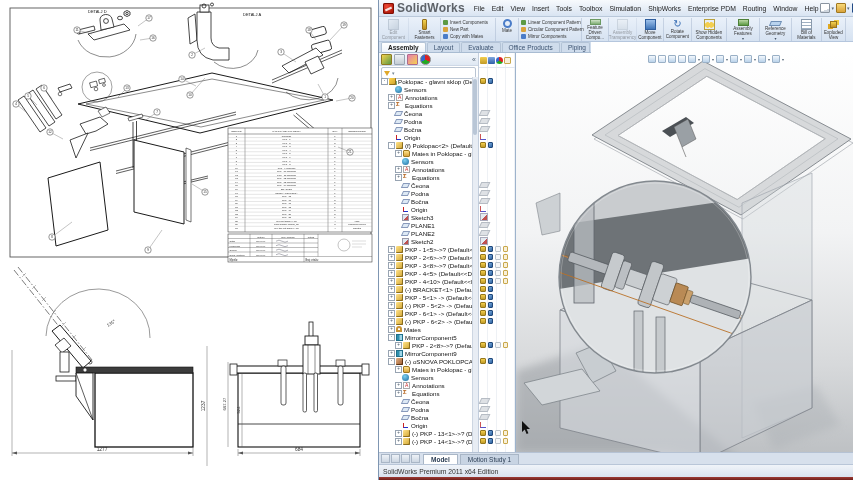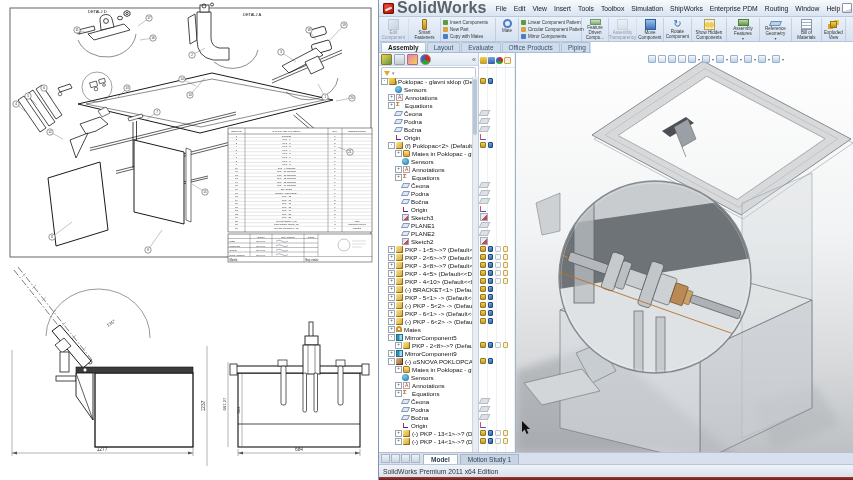--- a/index.html
+++ b/index.html
@@ -11,21 +11,21 @@
   
   #sw{position:absolute;left:378px;top:0;width:475px;height:480px;background:#dfe8f4;
       border-left:1px solid #7f96b2;box-sizing:border-box;}
   
   #titlebar{position:absolute;left:0;top:0;width:100%;height:17px;display:flex;align-items:center;
       background:linear-gradient(#f7fafd,#d9e4f2);border-bottom:1px solid #b9c8da;box-sizing:border-box;}
   #logo{display:flex;align-items:center;gap:3px;padding:0 5px 0 4px;}
   .logo-cube{width:11px;height:11px;border-radius:2px;background:radial-gradient(circle at 35% 30%,#ef4b3a,#b01808 70%);
       box-shadow:inset 0 0 0 1px #7e0f05;position:relative;}
   .logo-cube:after{content:"";position:absolute;left:2px;top:5px;width:7px;height:2px;background:rgba(255,255,255,.85);transform:rotate(-25deg);}
-  #logo-text{font-size:16px;font-weight:bold;color:#5d6268;letter-spacing:.2px;}
+  #logo-text{font-size:12px;font-weight:bold;color:#5d6268;letter-spacing:.2px;}
   #menubar{display:flex;align-items:center;gap:7px;font-size:6.8px;color:#222;margin-left:4px;}
   .menu-item{white-space:nowrap;cursor:default;}
   .pin{width:6px;height:6px;border-radius:50%;background:radial-gradient(#cfd8e2,#9aa7b6);margin-left:2px;}
   #stdbar{display:flex;align-items:center;margin-left:auto;padding-right:2px;gap:1px;}
   .tbwrap{display:flex;align-items:center;}
   .si{display:inline-block;width:10px;height:10px;border-radius:1px;box-sizing:border-box;}
   .si-new{background:linear-gradient(160deg,#fff 70%,#cfd6de 70%);border:1px solid #8a94a0;}
   .si-open{background:linear-gradient(#f7d978,#d9a33c);border:1px solid #a07820;}
   .si-save{background:linear-gradient(#7fa7e0,#2e5fa8);border:1px solid #234b86;}
   .crt{font-size:5px;color:#5a6a78;margin:0 1px;}

